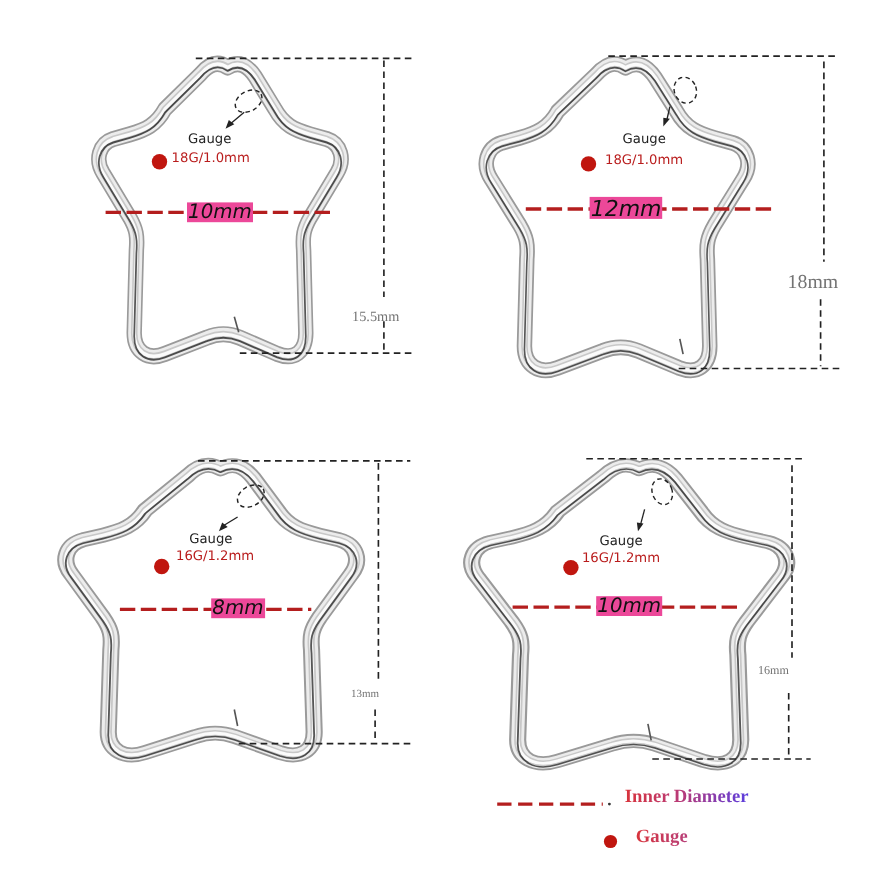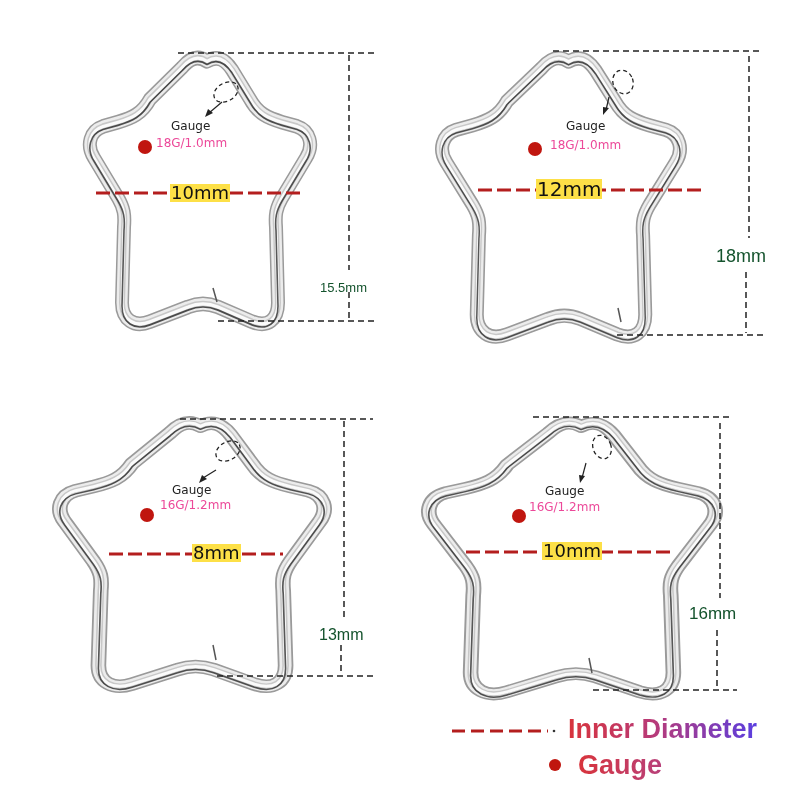--- a/index.html
+++ b/index.html
@@ -1,22 +1,22 @@
 <!DOCTYPE html>
 <html><head>
 <meta charset="utf-8">
 <style>
   html, body { margin: 0; padding: 0; background: #ffffff; }
   body { width: 800px; height: 800px; position: relative; overflow: hidden; font-family: "Liberation Sans", "DejaVu Sans", sans-serif; }
   svg.stage { position: absolute; left: 0; top: 0; }
-  .dim-label { position: absolute; color: #14532d; font-family: Liberation Sans, sans-serif; white-space: nowrap; }
+  .dim-label { position: absolute; color: #737373; font-family: Liberation Serif, serif; white-space: nowrap; }
   .gauge-title { position: absolute; font-size: 12px; color: #222; font-family: "DejaVu Sans", sans-serif; white-space: nowrap; text-align: center; }
-  .gauge-value { position: absolute; font-size: 12px; color: #ec4899; font-family: "DejaVu Sans", sans-serif; white-space: nowrap; }
-  .diam-label { position: absolute; font-family: "DejaVu Sans", sans-serif; color: #111; background: #fde047; padding: 0 1px; white-space: nowrap; line-height: 1; }
-  .legend-row { position: absolute; white-space: nowrap; font-family: Liberation Sans, sans-serif; font-weight: bold; font-size: 27px; }
+  .gauge-value { position: absolute; font-size: 12px; color: #b91c1c; font-family: "DejaVu Sans", sans-serif; white-space: nowrap; }
+  .diam-label { position: absolute; font-family: "DejaVu Sans", sans-serif; color: #111; background: #ec4899; padding: 0 1px; white-space: nowrap; line-height: 1; font-style: italic; }
+  .legend-row { position: absolute; white-space: nowrap; font-family: Liberation Serif, serif; font-weight: bold; font-size: 17px; }
   .grad-text {
     background: linear-gradient(90deg, #d8343c 0%, #b83a78 45%, #5a3ee0 100%);
     -webkit-background-clip: text; background-clip: text; color: transparent;
   }
   .grad-text-2 {
     background: linear-gradient(90deg, #d8343c 0%, #b8407a 100%);
     -webkit-background-clip: text; background-clip: text; color: transparent;
   }
 </style>
 </head>
@@ -147,25 +147,25 @@
 <div class="dim-label" style="left:320px; top:280px; font-size:13px;">15.5mm</div>
 
 <div class="gauge-title" style="left:566px; top:119px;">Gauge</div>
 <div class="gauge-value" style="left:550px; top:138px;">18G/1.0mm</div>
 <div class="diam-label" style="left:536px; top:179px; font-size:20px;">12mm</div>
 <div class="dim-label" style="left:716px; top:246px; font-size:18px;">18mm</div>
 
 <div class="gauge-title" style="left:172px; top:483px;">Gauge</div>
 <div class="gauge-value" style="left:160px; top:498px;">16G/1.2mm</div>
 <div class="diam-label" style="left:176px; top:544px; font-size:18px;margin-left:16px;">8mm</div>
-<div class="dim-label" style="left:319px; top:626px; font-size:16px;">13mm</div>
+<div class="dim-label" style="left:319px; top:626px; font-size:10px;">13mm</div>
 
 <div class="gauge-title" style="left:545px; top:484px;">Gauge</div>
 <div class="gauge-value" style="left:529px; top:500px;">16G/1.2mm</div>
 <div class="diam-label" style="left:542px; top:542px; font-size:18px;">10mm</div>
-<div class="dim-label" style="left:689px; top:604px; font-size:17px;">16mm</div>
+<div class="dim-label" style="left:689px; top:604px; font-size:11px;">16mm</div>
 
 <div class="legend-row" style="left:568px; top:714px;">
   <span class="grad-text">Inner Diameter</span>
 </div>
 <div class="legend-row" style="left:578px; top:750px;">
   <span class="grad-text-2">Gauge</span>
 </div>
 
 </body></html>

